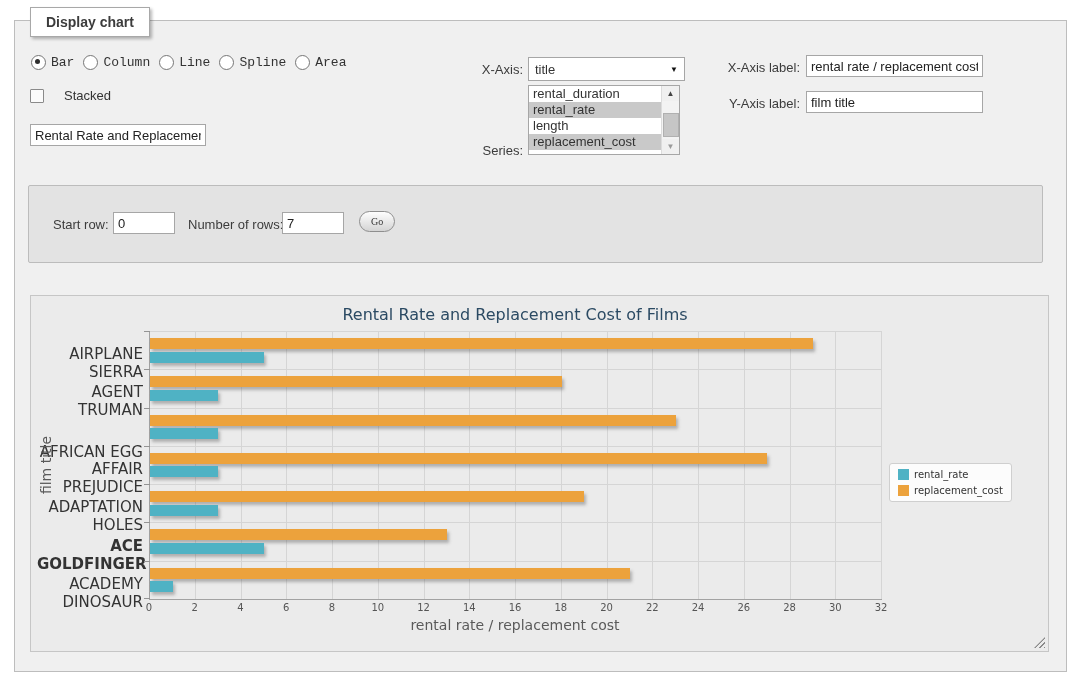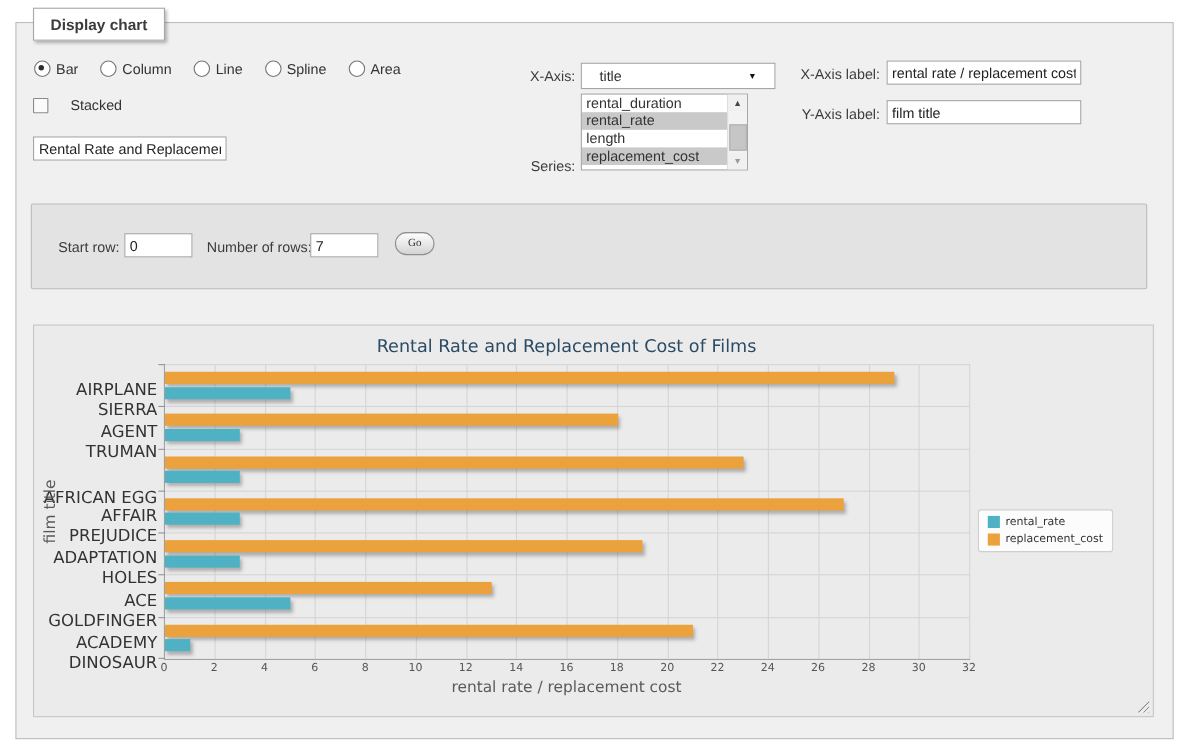--- a/index.html
+++ b/index.html
@@ -8,36 +8,36 @@
     background:#ffffff;font-family:"Liberation Sans",sans-serif;font-size:13px;color:#333;
   }
   .abs{position:absolute;}
 
   
   .fieldset{left:14px;top:20px;width:1051px;height:650px;border:1px solid #bdbdbd;background:#f0f0f0;}
   .legend-tab{left:30px;top:7px;background:#fff;border:1px solid #a8a8a8;padding:6px 15px;
     font-weight:bold;font-size:14px;color:#3c3c3c;box-shadow:2px 2px 3px rgba(0,0,0,.28);}
 
   
-  .radio-row{left:31px;top:55px;display:flex;align-items:flex-start;gap:20px;}
+  .radio-row{left:31px;top:55px;display:flex;align-items:flex-start;gap:9px;font-family:Liberation Mono, monospace;}
   .radio-item{display:flex;align-items:center;gap:5px;}
   .radio{width:13px;height:13px;border-radius:50%;border:1px solid #767676;background:#fff;position:relative;flex:0 0 auto;}
   .radio.sel::after{content:"";position:absolute;left:3px;top:3px;width:5px;height:5px;border-radius:50%;background:#2e2e2e;}
 
   .stacked-row{left:30px;top:88px;display:flex;align-items:center;gap:20px;}
   .checkbox{width:12px;height:12px;border:1px solid #8a8a8a;background:#fbfbfb;border-radius:1px;}
 
   input.text{position:absolute;border:1px solid #a6a6a6;background:#fff;color:#222;
     font-family:"Liberation Sans",sans-serif;font-size:13px;padding:2px 4px;height:16px;}
   .title-input{left:30px;top:124px;width:166px;}
 
   .lbl{position:absolute;color:#3c3c3c;}
   .xaxis-lbl{left:440px;top:62px;width:83px;text-align:right;}
   .selectbox{left:528px;top:57px;width:143px;height:18px;border:1px solid #a6a6a6;background:#fff;
-    padding:2px 16px;display:flex;align-items:center;justify-content:space-between;}
+    padding:2px 6px;display:flex;align-items:center;justify-content:space-between;}
   .selectbox .arrow{font-size:8px;color:#111;}
   .series-lbl{left:440px;top:143px;width:83px;text-align:right;}
   .listbox{left:528px;top:85px;width:150px;height:68px;border:1px solid #a6a6a6;background:#fff;overflow:hidden;}
   .lb-item{height:16px;line-height:16px;padding-left:4px;width:129px;white-space:nowrap;overflow:hidden;}
   .lb-item.sel{background:#c9c9c9;}
   .lb-scroll{position:absolute;right:0;top:0;width:17px;height:68px;background:#f3f3f3;border-left:1px solid #dcdcdc;}
   .lb-btn{height:15px;text-align:center;font-size:8px;line-height:15px;}
   .lb-btn.up{color:#444;background:#f0f0f0;}
   .lb-btn.down{color:#9a9a9a;background:#f0f0f0;position:absolute;bottom:0;left:0;right:0;}
   .lb-thumb{position:absolute;left:1px;top:27px;width:14px;height:22px;background:#c6c6c6;border:1px solid #b0b0b0;}
@@ -148,21 +148,21 @@
 </div>
 
 <div class="abs chart-box">
   <div class="abs chart-title chart-font">Rental Rate and Replacement Cost of Films</div>
   <div class="abs cats chart-font" id="cats">
       <div class="cat-label" style="top: 14.1429px;">AIRPLANE SIERRA</div>
       <div class="cat-label" style="top: 52.4286px;">AGENT TRUMAN</div>
       <div class="cat-label" style="top: 96px; margin-top: 16px;">AFRICAN EGG</div>
       <div class="cat-label" style="top: 129px;">AFFAIR PREJUDICE</div>
       <div class="cat-label" style="top: 167.286px;">ADAPTATION HOLES</div>
-      <div class="cat-label" style="top: 205.571px;">ACE GOLDFINGER</div>
+      <div class="cat-label" style="top: 205.571px; font-weight: bold;">ACE GOLDFINGER</div>
       <div class="cat-label" style="top: 243.857px;">ACADEMY DINOSAUR</div>
     </div>
   <div class="abs plot" id="plot">
       <div class="vgrid" style="left: 44.75px;"></div>
       <div class="vgrid" style="left: 90.5px;"></div>
       <div class="vgrid" style="left: 136.25px;"></div>
       <div class="vgrid" style="left: 182px;"></div>
       <div class="vgrid" style="left: 227.75px;"></div>
       <div class="vgrid" style="left: 273.5px;"></div>
       <div class="vgrid" style="left: 319.25px;"></div>

